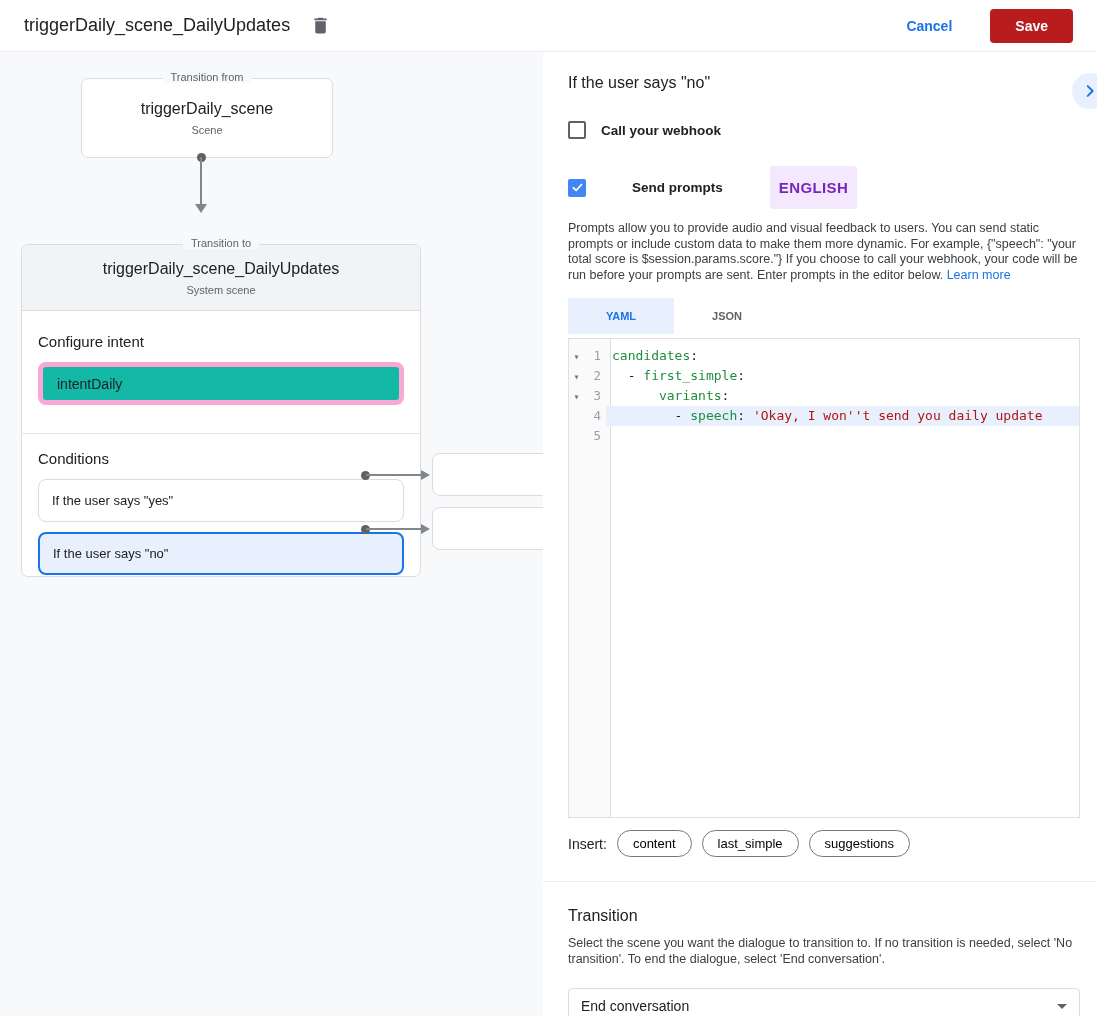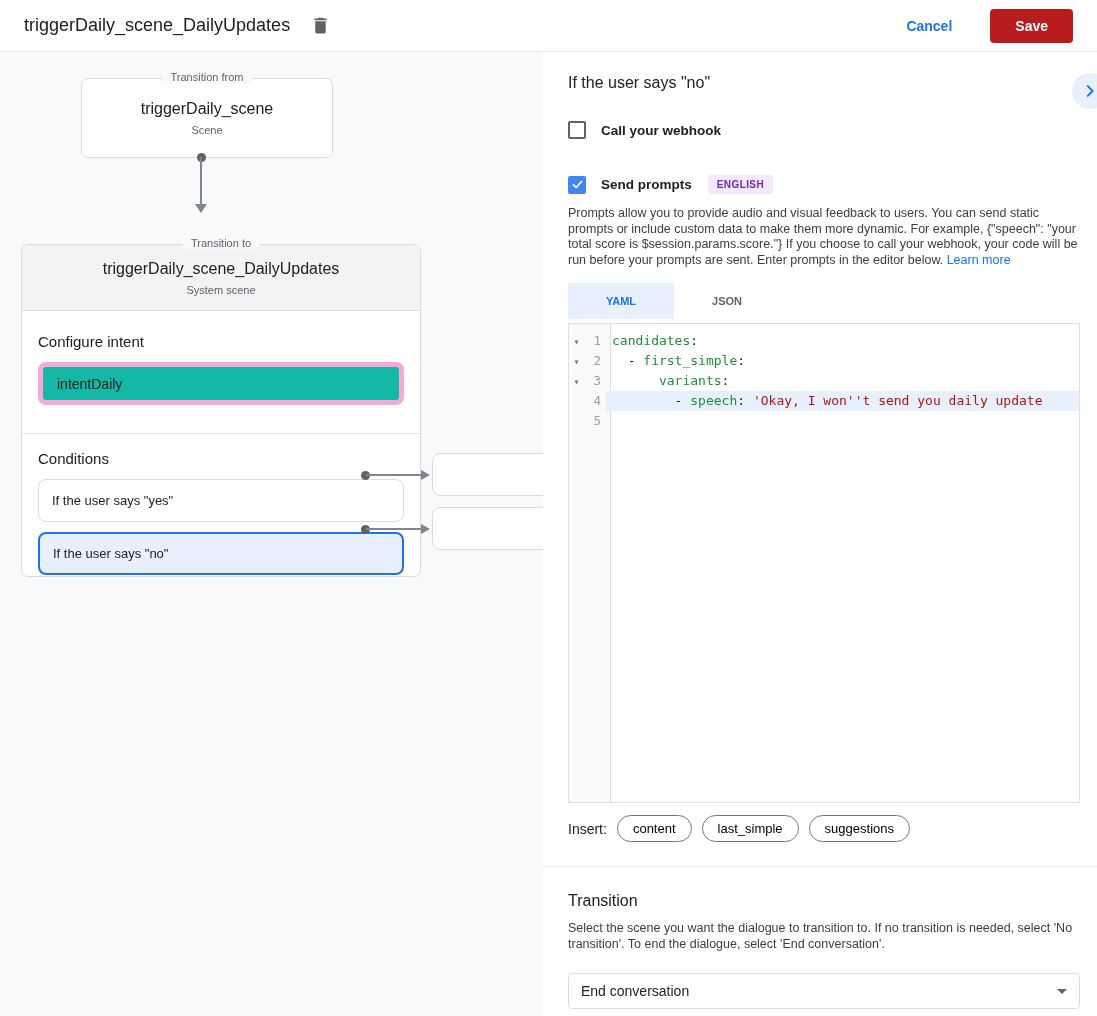--- a/index.html
+++ b/index.html
@@ -40,26 +40,26 @@
   .vline { position:absolute; width:2px; background:#80868b; }
   .hline { position:absolute; height:2px; background:#80868b; }
   .arrow-down { position:absolute; width:0; height:0; border-left:6px solid transparent; border-right:6px solid transparent; border-top:9px solid #80868b; }
   .arrow-right { position:absolute; width:0; height:0; border-top:5.5px solid transparent; border-bottom:5.5px solid transparent; border-left:9px solid #80868b; }
   .stub { position:absolute; width:128px; height:43px; background:#fff; border:1px solid #dadce0; border-radius:8px; }
   
   .panel-title { font-size:16px; font-weight:normal; margin:22px 0 0; }
   .chevron-btn { position:absolute; top:21px; right:-11px; width:36px; height:36px; border-radius:50%; background:#e8f0fe; border:none; display:flex; align-items:center; justify-content:center; cursor:pointer; }
   .checkbox-row { display:flex; align-items:center; }
   .row-webhook { margin-top:29px; }
-  .row-prompts { margin-top:36px; }
+  .row-prompts { margin-top:27px;gap:31px; }
   .cb { width:18px; height:18px; flex:none; margin-right:15px; cursor:pointer; }
   .cb.unchecked { border:2px solid #5f6368; border-radius:2px; background:#fff; }
   .cb.checked { background:#4285f4; border-radius:2px; display:flex; align-items:center; justify-content:center; }
   .cb-label { font-size:13.5px; font-weight:bold; }
-  .badge { background:#f3e8fd; color:#7627bb; font-size:10px; font-weight:bold; letter-spacing:.4px; padding:4px 9px; border-radius:3px; margin-left:16px; }
+  .badge { background:#f3e8fd; color:#7627bb; font-size:15px; font-weight:bold; letter-spacing:.4px; padding:13px 9px; border-radius:3px; margin-left:16px; }
   .desc { font-size:12.5px; line-height:15.5px; color:#3c4043; margin-top:12px; max-width:516px; }
   .link { color:#1a73e8; text-decoration:none; cursor:pointer; }
   .tabs { display:flex; margin-top:15px; }
   .tab { width:106px; height:36px; display:flex; align-items:center; justify-content:center; font-size:11px; font-weight:bold; color:#5f6368; cursor:pointer; }
   .tab.active { background:#e8f0fe; color:#1a73e8; }
   
   .editor { position:relative; margin-top:4px; height:480px; border:1px solid #e0e0e0; background:#fff; overflow:hidden;
             font-family:"DejaVu Sans Mono","Liberation Mono",monospace; font-size:13px; }
   .gutter-fill { position:absolute; left:0; top:0; bottom:0; width:42px; background:#fafafa; border-right:1px solid #ddd; }
   .code-rows { position:relative; padding-top:7px; }

